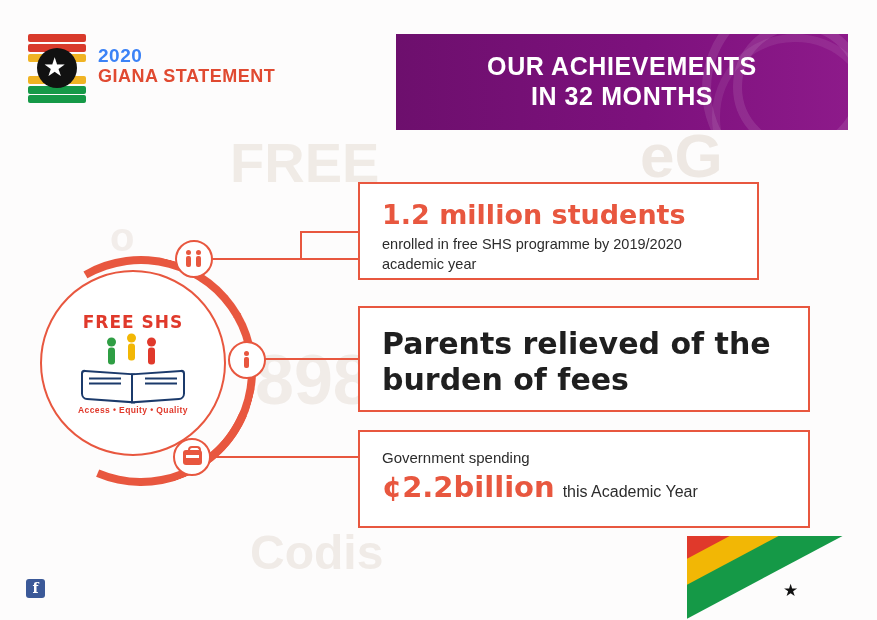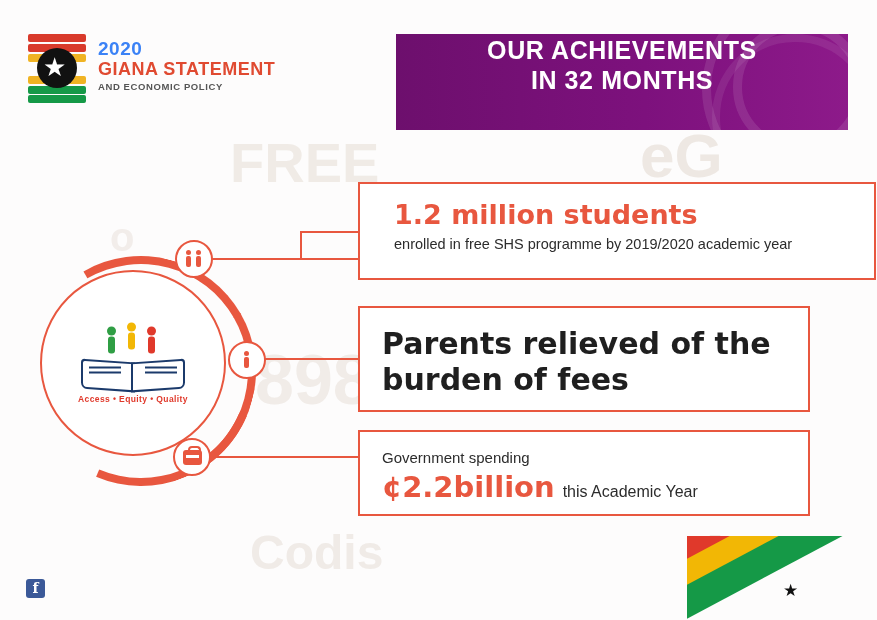--- a/index.html
+++ b/index.html
@@ -151,21 +151,21 @@
   }
   .banner-text {
     position: relative;
     z-index: 2;
     color: #ffffff;
     text-align: center;
     font-weight: bold;
     font-size: 25px;
     letter-spacing: 0.6px;
     line-height: 30px;
-    padding-top: 1px;
+    padding-top: 17px;
   }
 
   
   .circle-wrap {
     position: absolute;
     left: 40px;
     top: 270px;
     width: 186px;
     height: 186px;
     z-index: 4;
@@ -351,23 +351,23 @@
   }
 
   
   .card {
     position: absolute;
     border: 2px solid #e8573f;
     background: #ffffff;
     z-index: 5;
     box-sizing: border-box;
   }
-  .card1 { left: 358px; top: 182px; width: 518px; height: 98px; padding: 16px 34px; }
+  .card1 { left: 358px; top: 182px; width: 401px; height: 98px; padding: 16px 22px; }
   .card2 { left: 358px; top: 306px; width: 452px; height: 106px; padding: 18px 22px; }
-  .card3 { left: 358px; top: 430px; width: 452px; height: 86px; padding: 16px 22px; }
+  .card3 { left: 358px; top: 430px; width: 452px; height: 98px; padding: 16px 22px; }
 
   .headline {
     font-size: 27px;
     font-weight: bold;
     color: #e8573f;
     line-height: 30px;
     font-family: "DejaVu Sans", sans-serif;
   }
   .subline {
     font-size: 14.5px;
@@ -482,21 +482,20 @@
       <div class="band b3"></div>
       <div class="band b4"></div>
       <div class="band b5"></div>
       <div class="band b6"></div>
       <div class="oval"></div>
       <div class="star">★</div>
     </div>
     <div class="logo-text">
       <div class="t1">2020</div>
       <div class="t2">GIANA STATEMENT</div>
-      <div class="t3">AND ECONOMIC POLICY</div>
     </div>
   </div>
 
   <div class="banner">
     <div class="rings"></div>
     <div class="rings2"></div>
     <div class="banner-text">
       <div>OUR ACHIEVEMENTS</div>
       <div>IN 32 MONTHS</div>
     </div>
@@ -507,20 +506,21 @@
   <div class="conn" style="left:208px; top:456px; width:152px;"></div>
   <div class="conn-v" style="left:300px; top:232px; height:28px;"></div>
   <div class="conn" style="left:300px; top:231px; width:60px;"></div>
 
   <div class="arc"></div>
   <div class="arc2"></div>
 
   <div class="circle-wrap">
     <div class="circle-outer"></div>
     <div class="shs-logo">
+      <div class="shs-title">FREE SHS</div>
       <div class="shs-figures">
         <div class="fig g">
             <div class="head"></div>
             <div class="body"></div>
           </div>
         <div class="fig y">
             <div class="head"></div>
             <div class="body"></div>
           </div>
         <div class="fig r">

